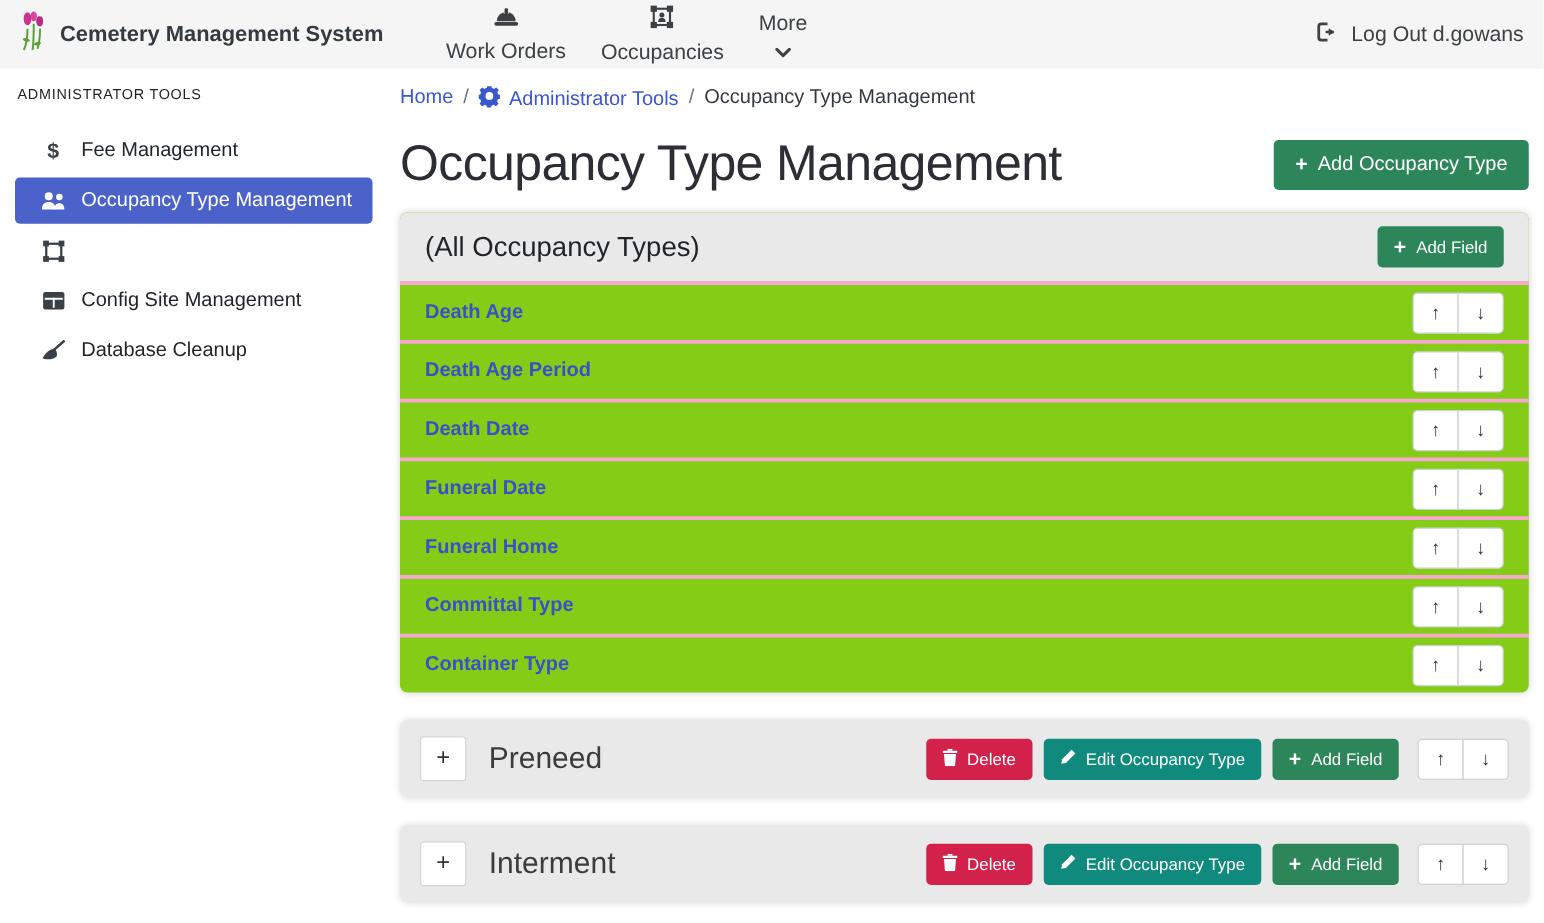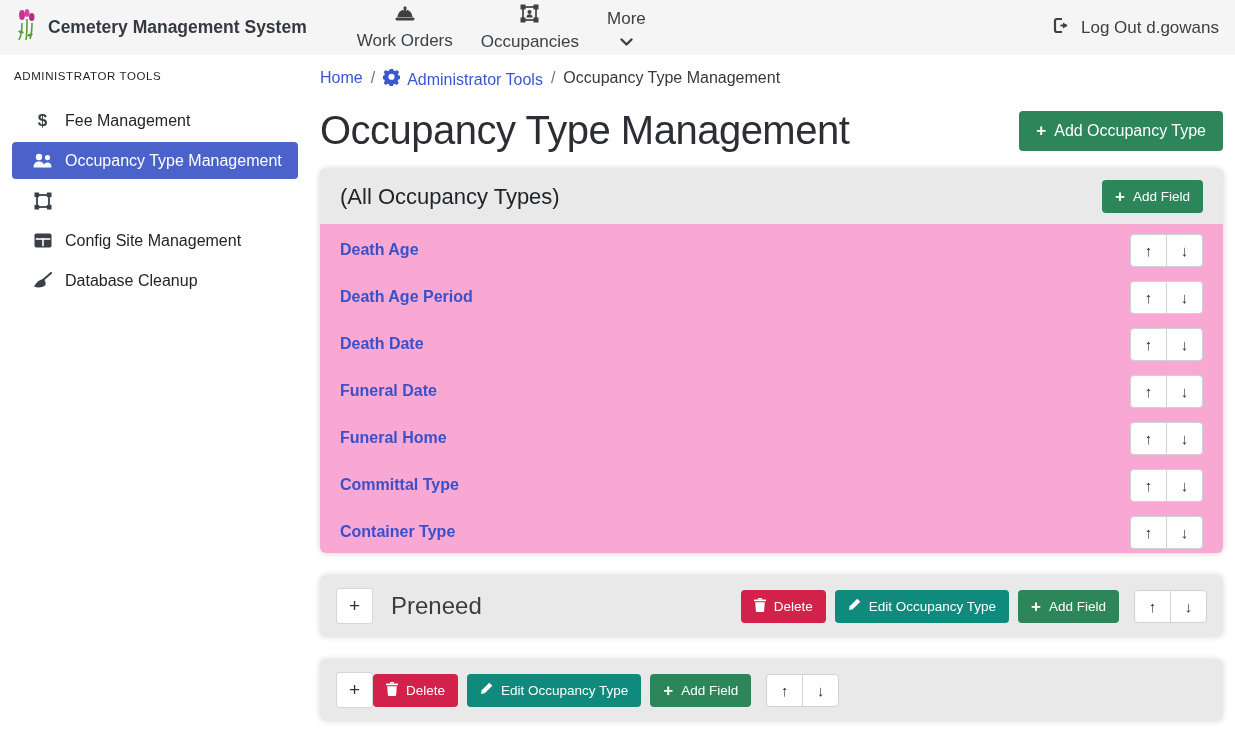--- a/index.html
+++ b/index.html
@@ -46,27 +46,27 @@
   .btn { border:none; border-radius:4px; color:#fff; display:inline-flex;
     align-items:center; gap:8px; cursor:pointer; font-family:inherit; }
   .btn-green-lg { background:#2d8659; font-size:16px; height:40px; padding:0 17px; }
   .btn-sm { font-size:13.5px; height:33px; padding:0 13px; }
   .bg-green { background:#2d8659; }
   .bg-red { background:#d2224b; }
   .bg-teal { background:#108a7c; }
   .plus-glyph { font-size:17px; font-weight:bold; line-height:1; }
 
   
-  .card { margin-top:16px; border-radius:6px; background:#f9a8d4;
+  .card { margin-top:16px; border-radius:6px; background:#84cc16;
     box-shadow:0 0 6px rgba(0,0,0,.18); }
   .card-header { background:#e9e9e9; border-radius:6px 6px 0 0; min-height:55px;
     display:flex; align-items:center; justify-content:space-between; padding:10px 20px; }
   .card-title { font-size:22px; color:#212529; }
   .field-row { display:flex; align-items:center; justify-content:space-between;
-    height:47px; padding:0 20px; border-top:5px solid #f9a8d4; }
+    height:47px; padding:0 20px; border-top:3px solid #f9a8d4; }
   .field-row:first-of-type { border-top:none; }
   .field-link { font-size:16px; font-weight:bold; color:#3a50c8; cursor:pointer; }
 
   .arrow-group { display:flex; }
   .arrow-btn { width:37px; height:33px; background:#fff; border:1px solid #cdd2d6;
     color:#333; font-size:15px; cursor:pointer; display:flex; align-items:center;
     justify-content:center; font-family:inherit; }
   .arrow-btn.up { border-radius:4px 0 0 4px; }
   .arrow-btn.down { border-radius:0 4px 4px 0; margin-left:-1px; }
 
@@ -320,20 +320,21 @@
         </button>
         <div class="arrow-group">
           <button class="arrow-btn up">↑</button>
           <button class="arrow-btn down">↓</button>
         </div>
       </div>
     </div>
 
     <div class="type-bar">
       <button class="expand-btn">+</button>
+      <span class="type-name">Interment</span>
       <div class="type-actions">
         <button class="btn btn-sm bg-red">
           <span>
             <svg width="12" height="14" viewBox="0 0 12 14" fill="#ffffff">
               <rect x="0" y="1.5" width="12" height="1.8" rx="0.5"></rect>
               <rect x="4" y="0" width="4" height="1.5" rx="0.5"></rect>
               <path d="M1.2 4.2 h9.6 l-0.7 9 a1 1 0 0 1 -1 0.8 h-6.2 a1 1 0 0 1 -1-0.8 Z"></path>
             </svg>
           </span>
           <span>Delete</span>

